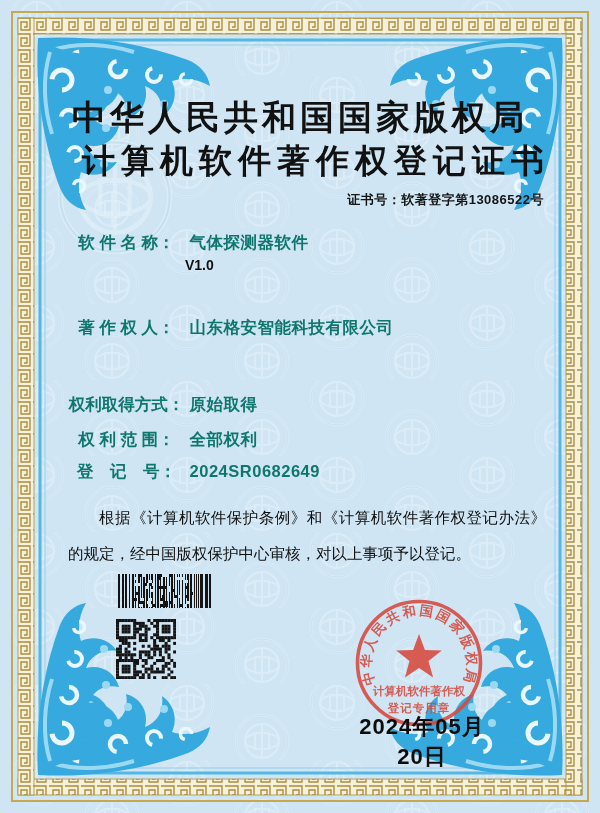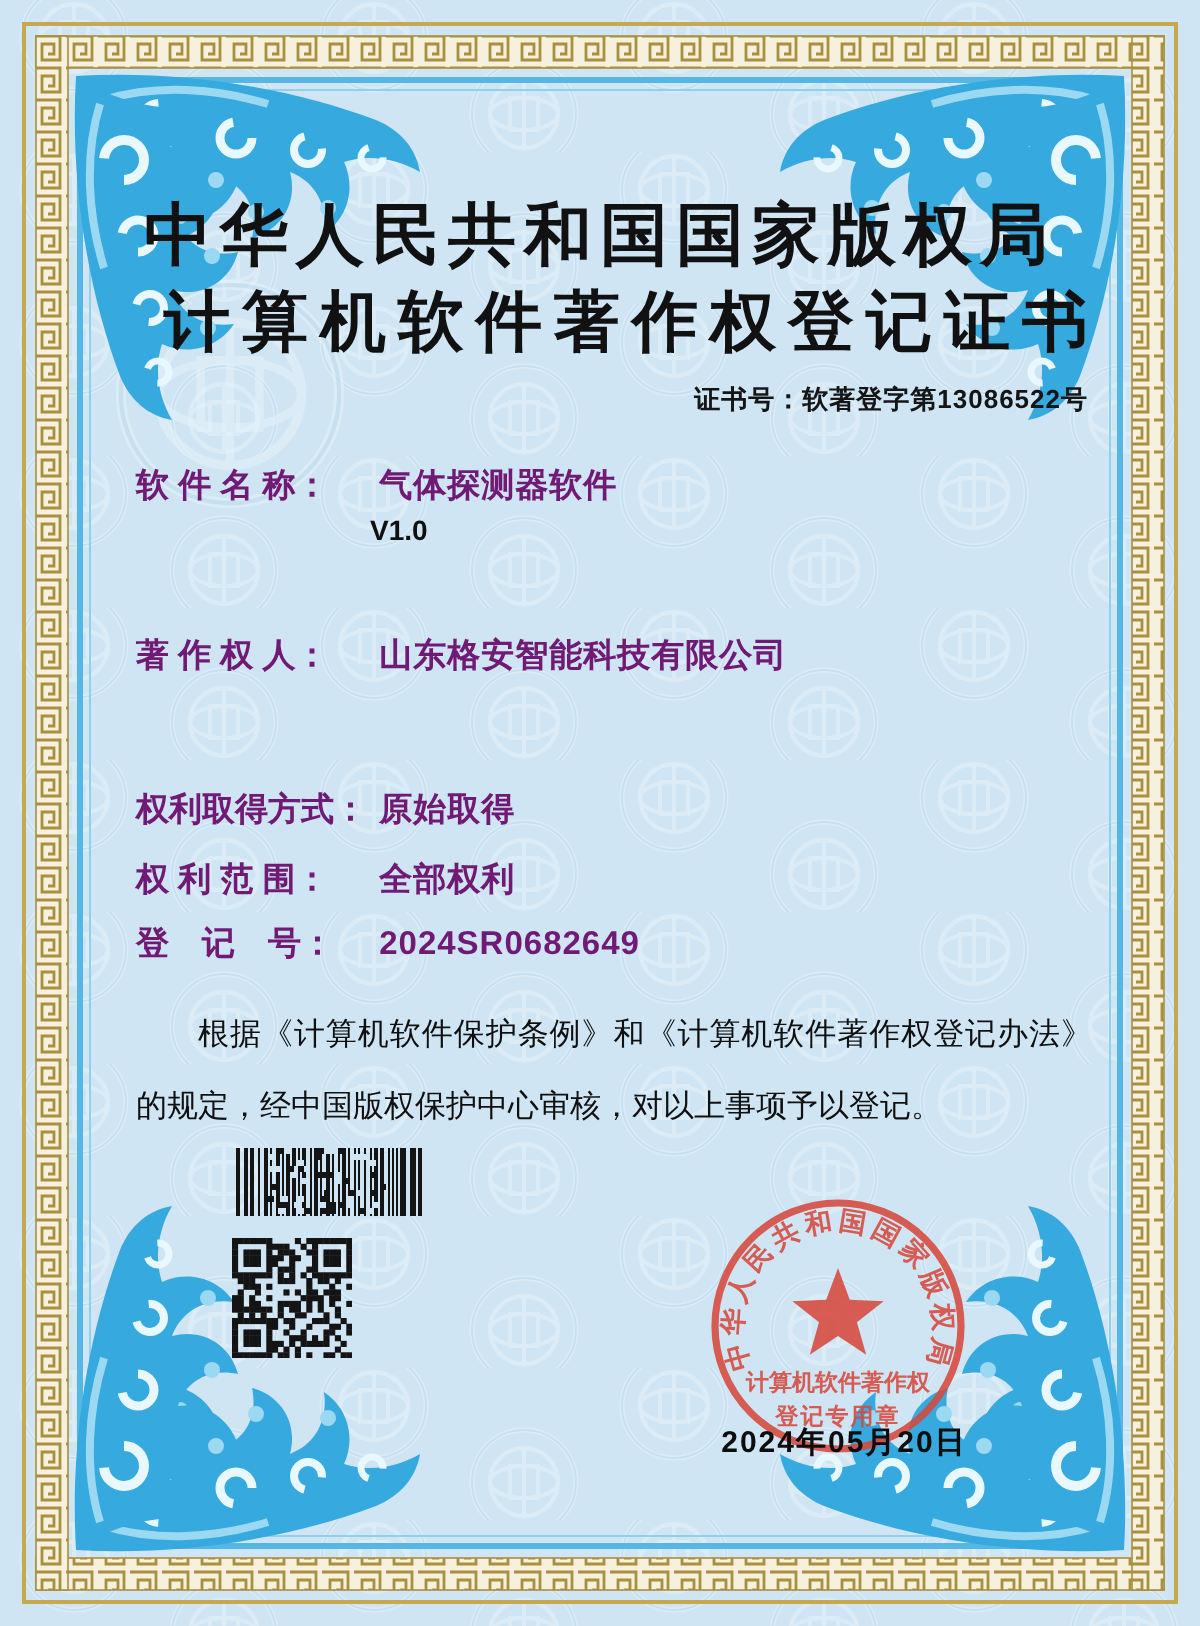--- a/index.html
+++ b/index.html
@@ -18,33 +18,33 @@
   .title2{
     left:0;top:139px;width:600px;text-align:center;
     font-family:"Liberation Serif","DejaVu Serif",serif;
     font-size:33px;font-weight:bold;color:#111;letter-spacing:6px;margin-left:16px;
   }
   .certno{
     right:56px;top:191px;font-size:13px;font-weight:bold;color:#151515;
     letter-spacing:.5px;
   }
   .certno .lbl{}
-  .frow{left:68px;font-size:16.5px;font-weight:bold;color:#701a75;white-space:nowrap;}
+  .frow{left:68px;font-size:16.5px;font-weight:bold;color:#0f766e;white-space:nowrap;text-align:center;}
   .frow .flabel{display:inline-block;width:117px;}
   .frow .fvalue{letter-spacing:.5px;}
   .r0{top:232px;} .rv{top:257px;left:185px;font-size:14px;font-weight:bold;color:#101010;}
   .r1{top:297px;margin-top:20px;} .r2{top:394px;} .r3{top:429px;} .r4{top:461px;}
   .bodytext{
     left:68px;top:500px;width:478px;
     font-size:15.5px;font-weight:normal;color:#101010;
     line-height:36px;text-indent:2em;text-align:justify;
   }
   .date{
     left:352px;top:712px;width:140px;text-align:center;
-    font-size:15px;font-weight:bold;color:#0d0d0d;letter-spacing:1px;
+    font-size:22px;font-weight:bold;color:#0d0d0d;letter-spacing:1px;
   }
   .barcode{left:118px;top:574px;}
   .qrcode{left:116px;top:619px;}
   .seal{left:352px;top:596px;}
 </style>
 </head>
 <body>
 
 <div class="page">
 

